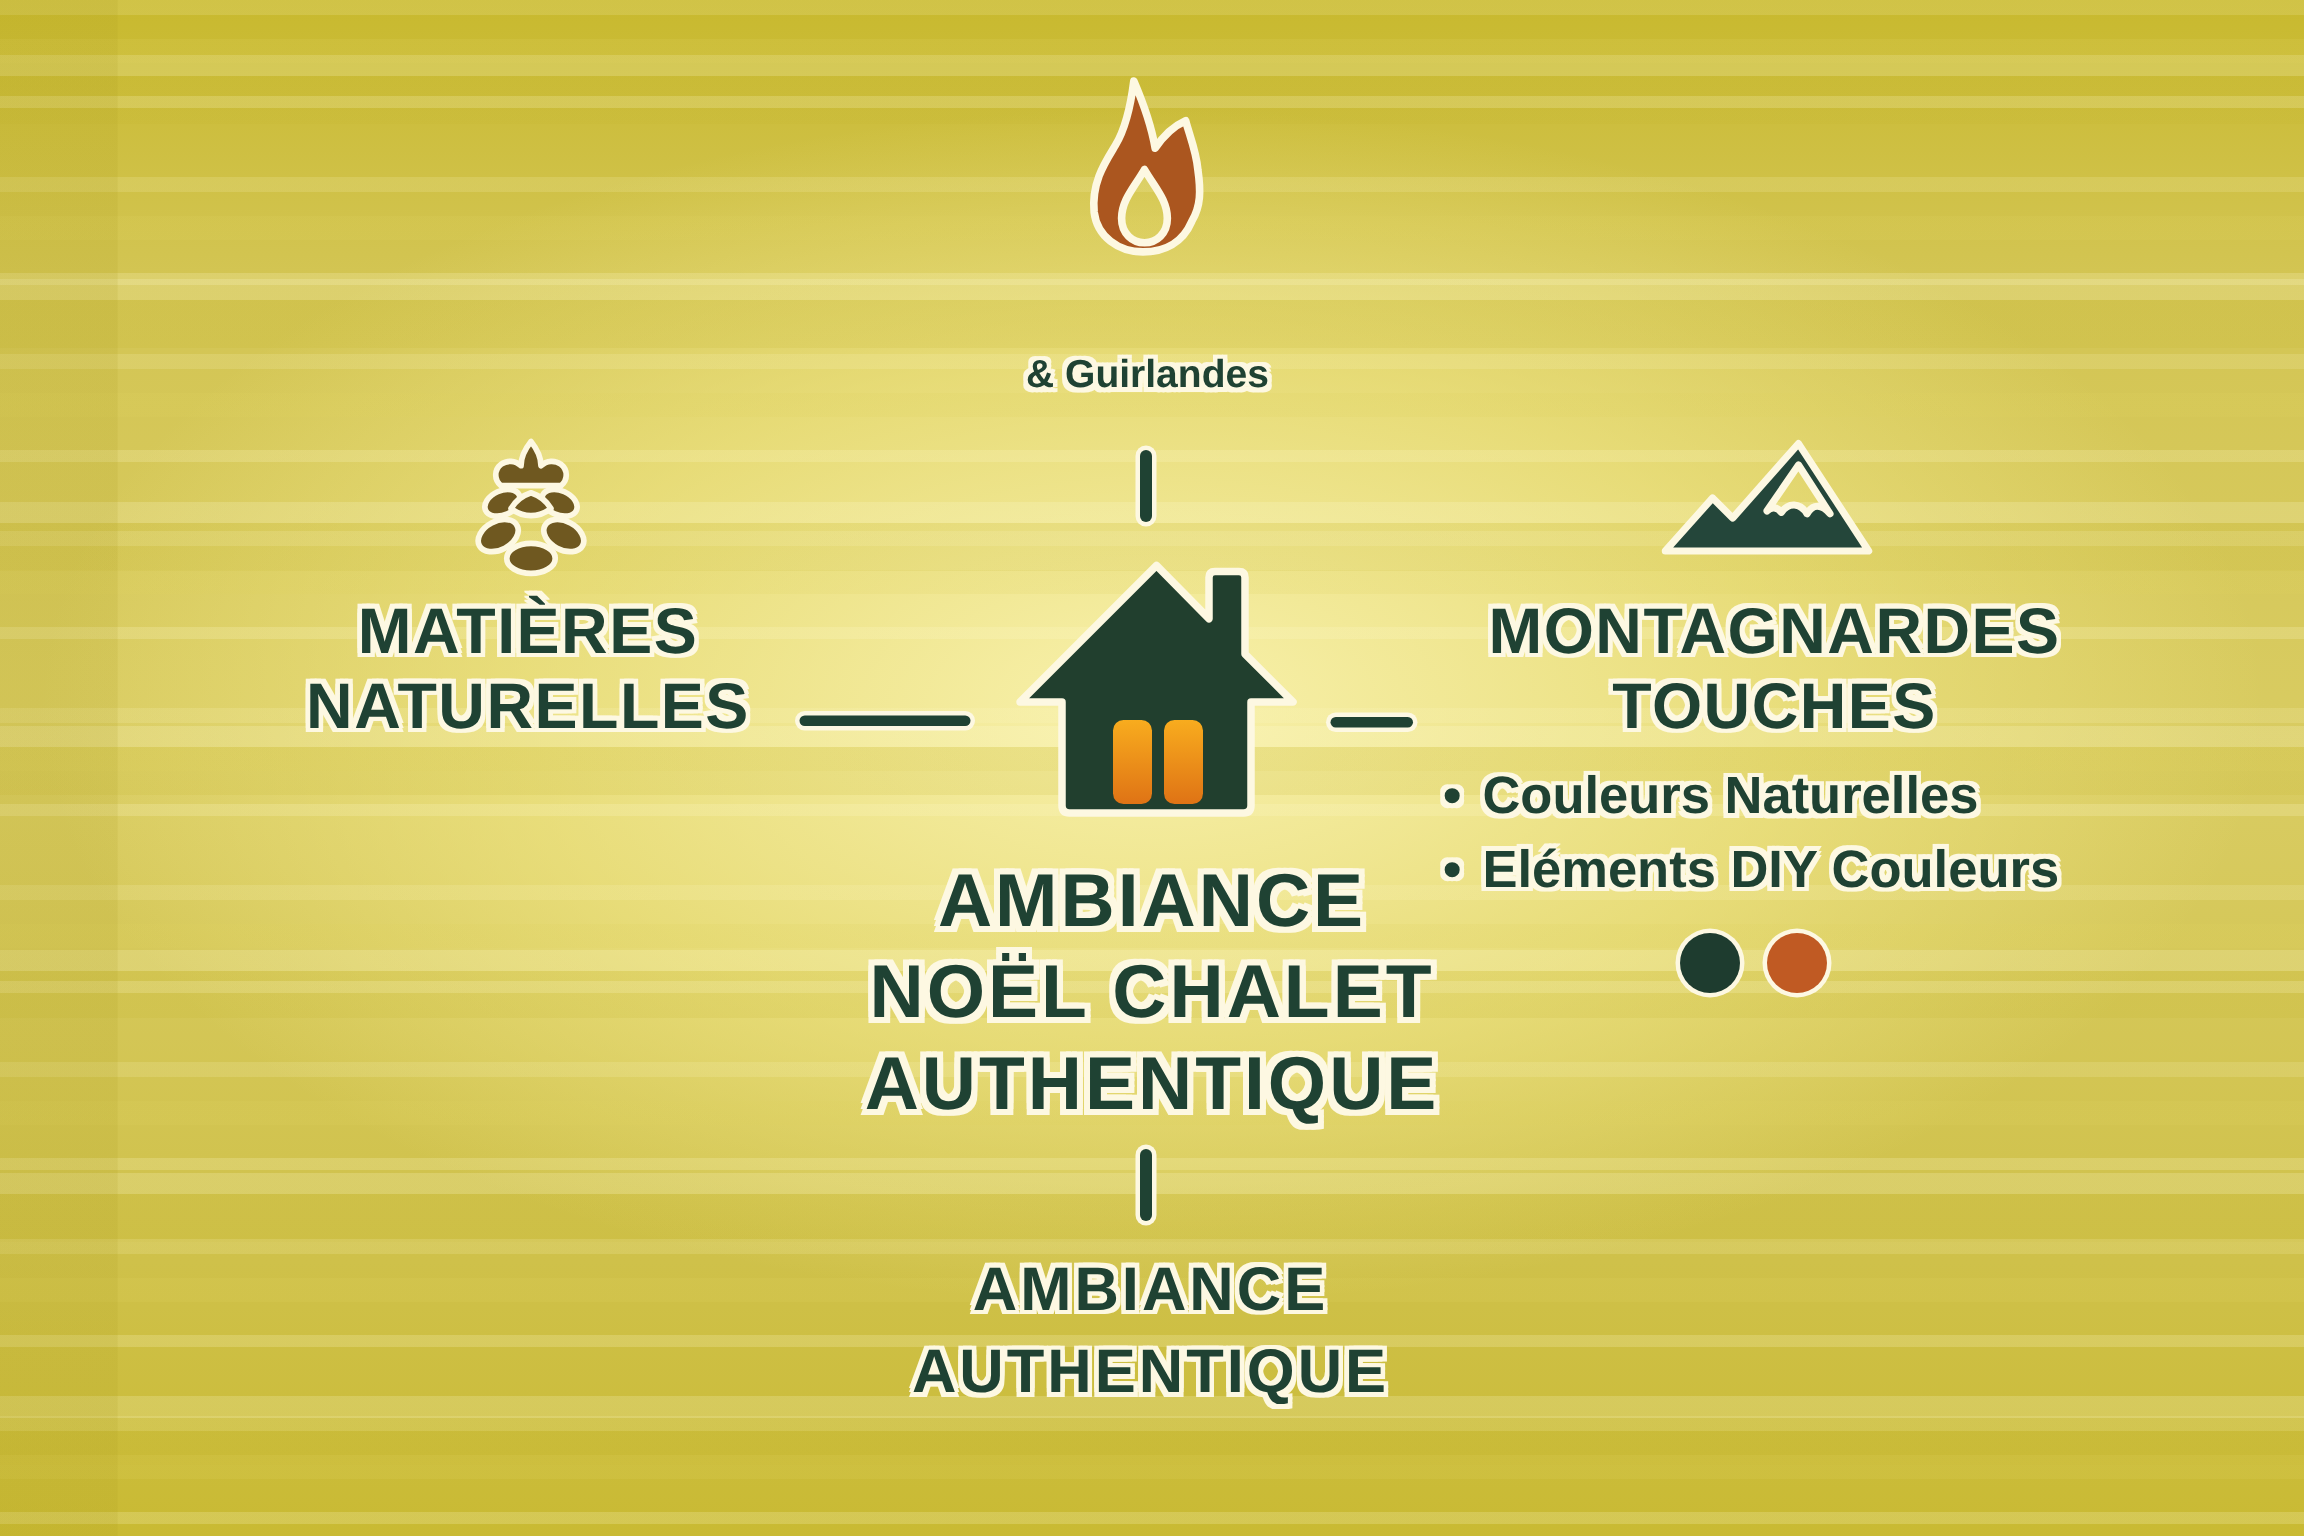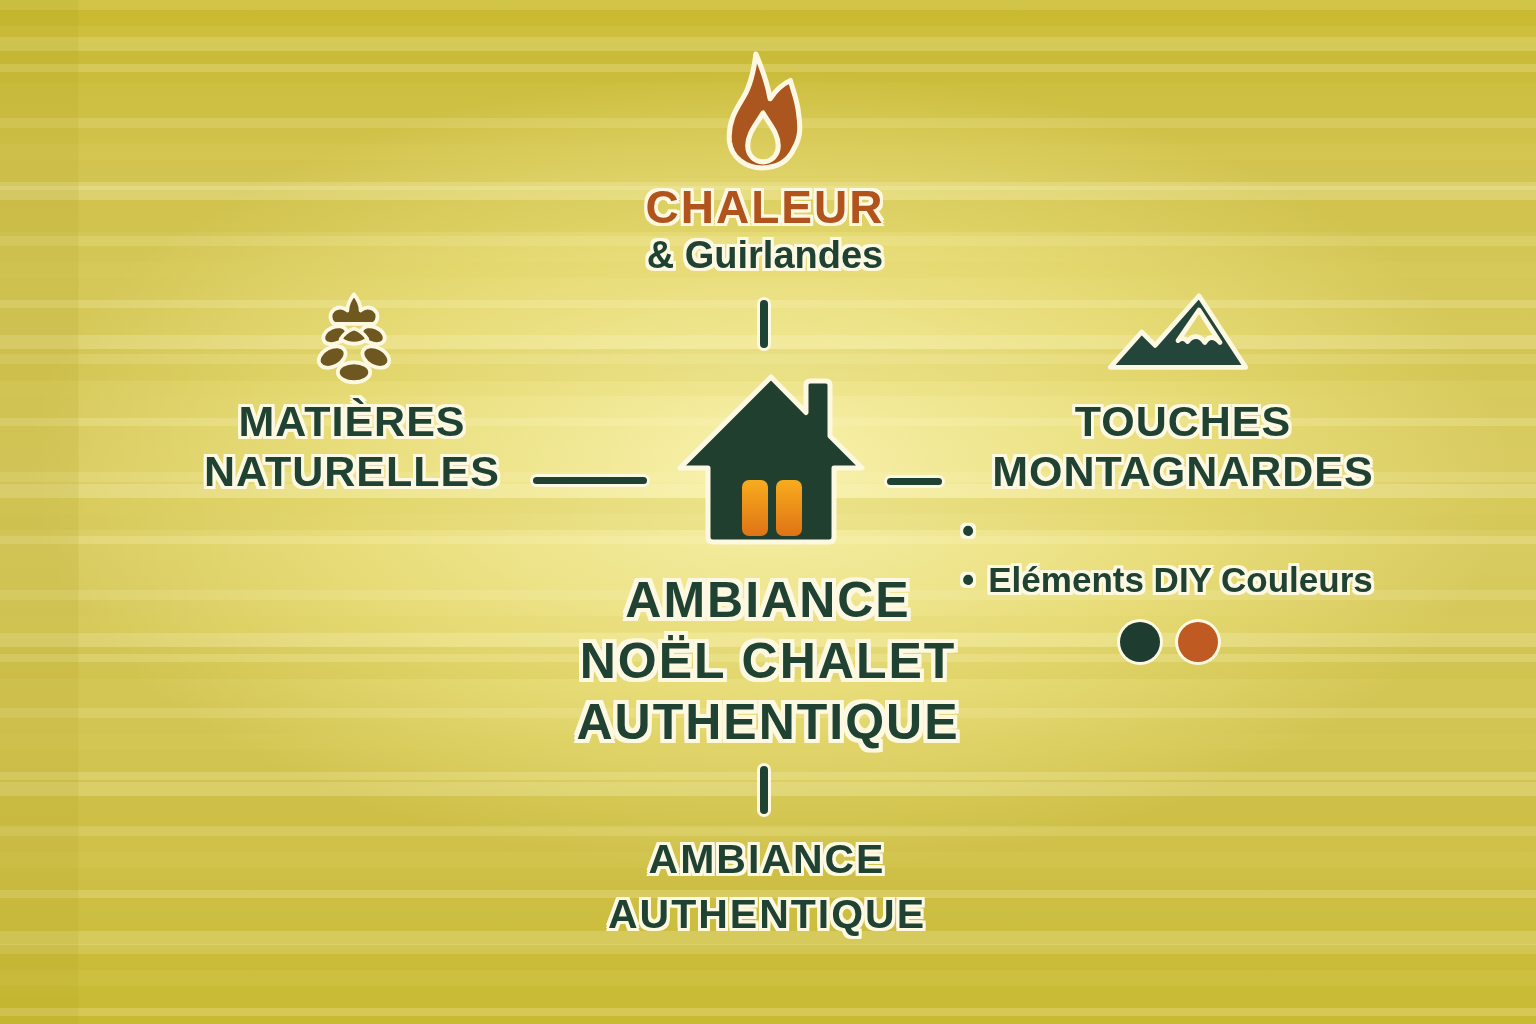--- a/index.html
+++ b/index.html
@@ -72,22 +72,21 @@
            C 28 116, 14 106, 12 90
            C 10 70, 20 56, 26 46
            C 32 36, 36 20, 38 4 Z
            M45 62
            C 38 74, 30 82, 30 94
            C 30 104, 37 110, 45 110
            C 53 110, 60 104, 60 94
            C 60 82, 52 74, 45 62 Z"></path>
     </svg>
   </div>
-  <div class="abs center-text rust outline-sm" style="left:565px;top:180px;width:400px;font-size:46px;font-weight:800;letter-spacing:2px;">CHALEUR</div>
-  <div class="abs center-text green outline-sm" style="left:565px;top:234px;width:400px;font-size:38px;font-weight:600;">&amp; Guirlandes</div>
+  <div class="abs center-text green outline-sm" style="left:565px;top:234px;width:400px;font-size:26px;font-weight:600;">&amp; Guirlandes</div>
 
   <div class="abs connector" style="left:760px;top:300px;width:8px;height:48px;"></div>
 
   <div class="abs" style="left:676px;top:372px;width:190px;height:176px;">
     <svg width="190" height="176" viewBox="0 0 190 176">
       <defs>
         <linearGradient id="wg" x1="0" y1="0" x2="0" y2="1">
           <stop offset="0" stop-color="#f8ac1e"></stop>
           <stop offset="1" stop-color="#df7315"></stop>
         </linearGradient>
@@ -126,26 +125,27 @@
 
   <div class="abs connector" style="left:887px;top:478px;width:55px;height:7px;"></div>
 
   <div class="abs" style="left:1106px;top:290px;width:144px;height:84px;">
     <svg width="144" height="84" viewBox="0 0 150 88">
       <path fill="#24463a" stroke="#fdf8e2" stroke-width="5" stroke-linejoin="round" fill-rule="evenodd" d="M97 6 L146 81 L4 81 L37 44 L51 58 Z
            M97 21 L119 55 C 113 48, 107 48, 103 55 C 98 47, 90 47, 85 54 C 82 50, 78 50, 75 53 Z"></path>
     </svg>
   </div>
   <div class="abs center-text green h-big outline-sm" style="left:983px;top:396px;width:400px;">
+    <div>MONTAGNARDES</div>
     <div>TOUCHES</div>
-    <div>MONTAGNARDES</div>
   </div>
   <div class="abs green h-sub outline-sm" style="left:962px;top:506px;">
     <div class="bullet-row">
       <span>•</span>
+      <span>Couleurs Naturelles</span>
     </div>
     <div class="bullet-row">
       <span>•</span>
       <span>Eléments DIY Couleurs</span>
     </div>
   </div>
   <div class="abs" style="left:1120px;top:622px;display:flex;gap:18px;">
     <div class="swatch" style="background:#1e3c2f;"></div>
     <div class="swatch" style="background:#c05a23;"></div>
   </div>

